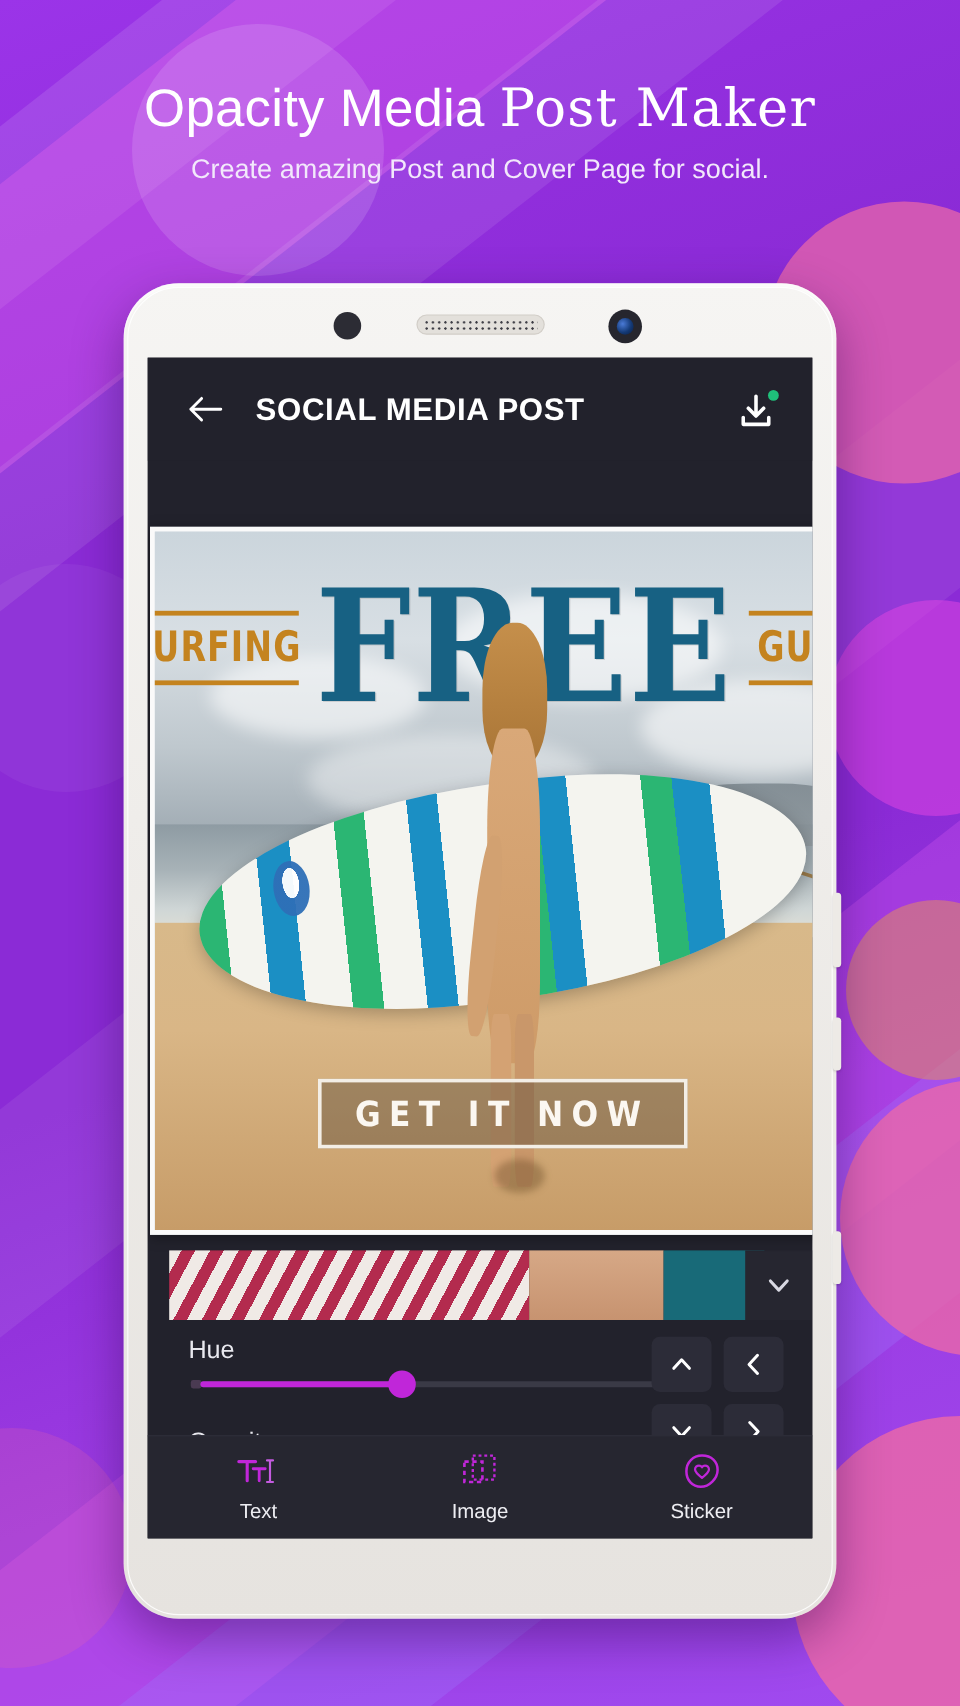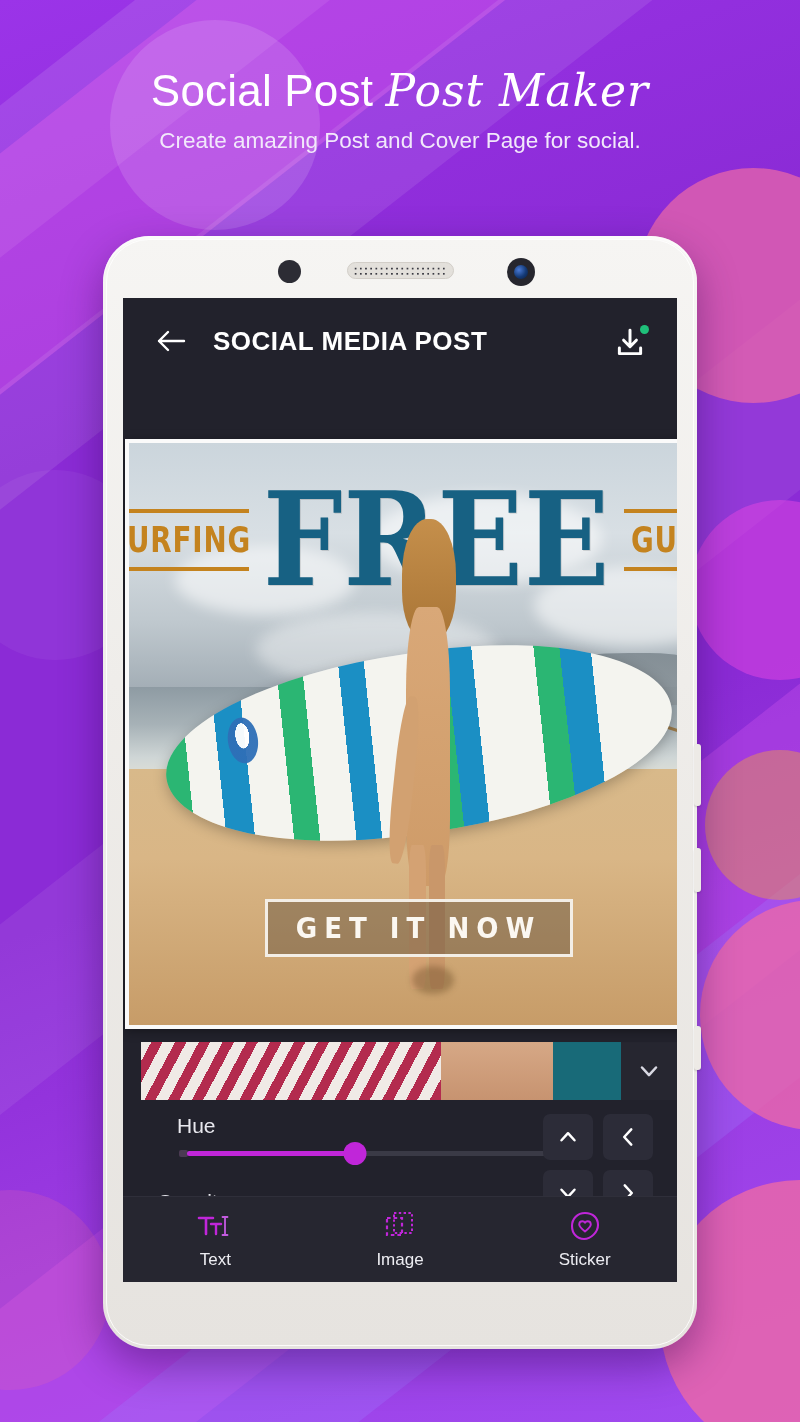--- a/index.html
+++ b/index.html
@@ -16,21 +16,21 @@
     position:absolute; inset:0;
     background:linear-gradient(160deg,#9B34E8 0%,#8B2BD6 28%,#8B2BD6 55%,#9B3BE2 75%,#A04BF0 100%);
   }
   .stripe { position:absolute; transform:rotate(-38deg); transform-origin:center; }
   .circ { position:absolute; border-radius:50%; }
 
   
   .promo { position:absolute; left:0; top:68px; width:800px; text-align:center; z-index:6; }
   .promo-title { font-size:44px; color:#fff; letter-spacing:0.2px; line-height:1.05; white-space:nowrap; }
   .promo-title .t1 { font-weight:400; }
-  .promo-title .t2 { font-family:"DejaVu Serif", serif; font-style:italic; font-weight:400; letter-spacing:1px; }
+  .promo-title .t2 { font-family:"DejaVu Serif", serif; font-weight:400; letter-spacing:1px; }
   .promo-sub { margin-top:14px; font-size:22.5px; color:#F2E8FB; font-weight:400; }
 
   
   #phone {
     position:absolute; left:103px; top:236px; width:594px; height:1113px;
     background:linear-gradient(180deg,#F6F5F3 0%,#EFEDEA 40%,#E6E3DF 100%);
     border-radius:46px;
     box-shadow:0 16px 42px rgba(40,0,70,0.40), 0 3px 0 rgba(255,255,255,0.55) inset;
     z-index:5;
   }
@@ -173,21 +173,21 @@
   <div class="circ" style="left:636px;top:168px;width:235px;height:235px;background:rgba(236,104,168,0.72);"></div>
   <div class="circ" style="left:690px;top:500px;width:180px;height:180px;background:rgba(222,70,225,0.55);"></div>
   <div class="circ" style="left:705px;top:750px;width:150px;height:150px;background:rgba(226,140,96,0.55);"></div>
   <div class="circ" style="left:700px;top:900px;width:230px;height:230px;background:rgba(236,104,168,0.78);"></div>
   <div class="circ" style="left:660px;top:1180px;width:280px;height:280px;background:rgba(236,104,168,0.82);"></div>
   <div class="circ" style="left:-90px;top:1190px;width:200px;height:200px;background:rgba(236,104,168,0.22);"></div>
 </div>
 
 <div class="promo">
   <div class="promo-title">
-    <span class="t1">Social Post </span><span class="t2">Post Maker</span>
+    <span class="t1">Opacity Media </span><span class="t2">Post Maker</span>
   </div>
   <div class="promo-sub">Create amazing Post and Cover Page for social.</div>
 </div>
 
 <div id="phone">
 
   <div class="side-btn" style="top:508px;height:62px;"></div>
   <div class="side-btn" style="top:612px;height:44px;"></div>
   <div class="side-btn" style="top:790px;height:44px;"></div>
 
@@ -269,21 +269,21 @@
         <div class="s-shadow"></div>
       </div>
 
       <div class="cta">
         <span>GET IT NOW</span>
       </div>
     </div>
 
     <div id="panel">
 
-      <div class="slider-block" style="top:14px;margin-left:20px;">
+      <div class="slider-block" style="top:14px;">
         <div class="slider-label">Hue</div>
         <div class="track">
           <div class="tick"></div>
           <div class="fill" style="width:42%;"></div>
           <div class="thumb" style="left:42%;"></div>
         </div>
       </div>
 
       <div class="slider-block" style="top:90px;">
         <div class="slider-label">Opacity</div>

